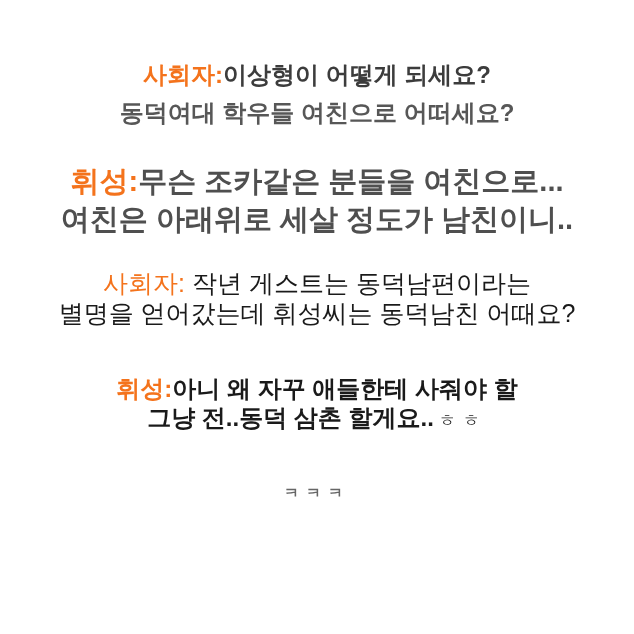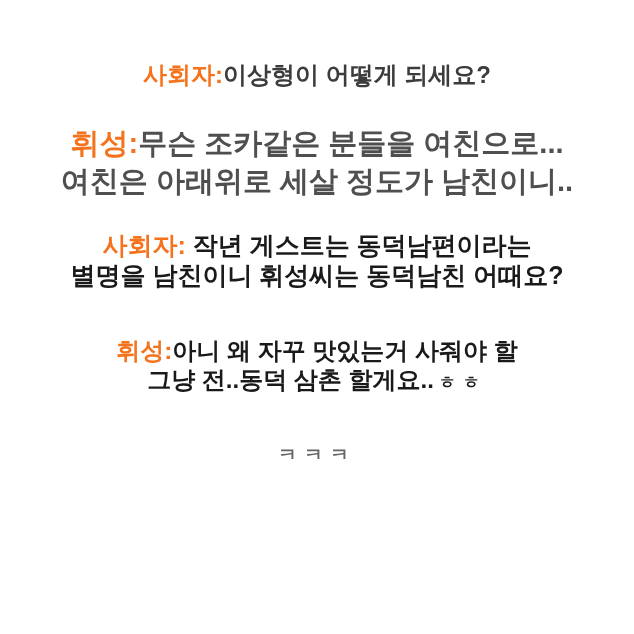--- a/index.html
+++ b/index.html
@@ -35,70 +35,71 @@
     line-height: 38px;
     font-weight: 600;
     color: #4f4f4f;
   }
 
   
   .msg-2 {
     margin-top: 30px;
     font-size: 25px;
     line-height: 30px;
-    font-weight: 700;
+    font-weight: 400;
     color: #1a1a1a;
   }
 
   
   .msg-3 {
     margin-top: 46px;
     font-size: 24px;
     line-height: 29px;
     font-weight: 800;
     color: #1a1a1a;
   }
 
   .speaker { color: #f4731c; }
 
   .suffix {
     font-size: 17px;
     letter-spacing: 7px;
     margin-left: 5px;
-    font-weight: 700;
+    font-weight: 400;
   }
 
   .reaction {
     margin: 48px 0 0 0;
-    font-size: 19px;
+    font-size: 15px;
     line-height: 20px;
     letter-spacing: 7px;
     color: #666666;
     font-weight: 600;
   }
 </style>
 </head>
 <body>
 
 <div class="stage">
 
   <section class="msg msg-0">
     <p class="line line-first"><span class="speaker">사회자:</span><span class="line-text">이상형이 어떻게 되세요?</span></p>
+    <p class="line">동덕여대 학우들 여친으로 어떠세요?</p>
   </section>
 
   <section class="msg msg-1">
     <p class="line line-first"><span class="speaker">휘성:</span><span class="line-text">무슨 조카같은 분들을 여친으로...</span></p>
     <p class="line">여친은 아래위로 세살 정도가 남친이니..</p>
   </section>
 
   <section class="msg msg-2">
     <p class="line line-first"><span class="speaker">사회자: </span><span class="line-text">작년 게스트는 동덕남편이라는</span></p>
-    <p class="line">별명을 남친이니 휘성씨는 동덕남친 어때요?</p>
+    <p class="line">별명을 얻어갔는데 휘성씨는 동덕남친 어때요?</p>
   </section>
 
   <section class="msg msg-3">
-    <p class="line line-first"><span class="speaker">휘성:</span><span class="line-text">아니 왜 자꾸 맛있는거 사줘야 할</span></p>
+    <p class="line line-first"><span class="speaker">휘성:</span><span class="line-text">아니 왜 자꾸 애들한테 사줘야 할</span></p>
     <p class="line"><span class="line-text">그냥 전..동덕 삼촌 할게요..</span><span class="suffix">ㅎㅎ</span></p>
   </section>
 
   <p class="reaction">ㅋㅋㅋ</p>
 
 </div>
 
 </body></html>

